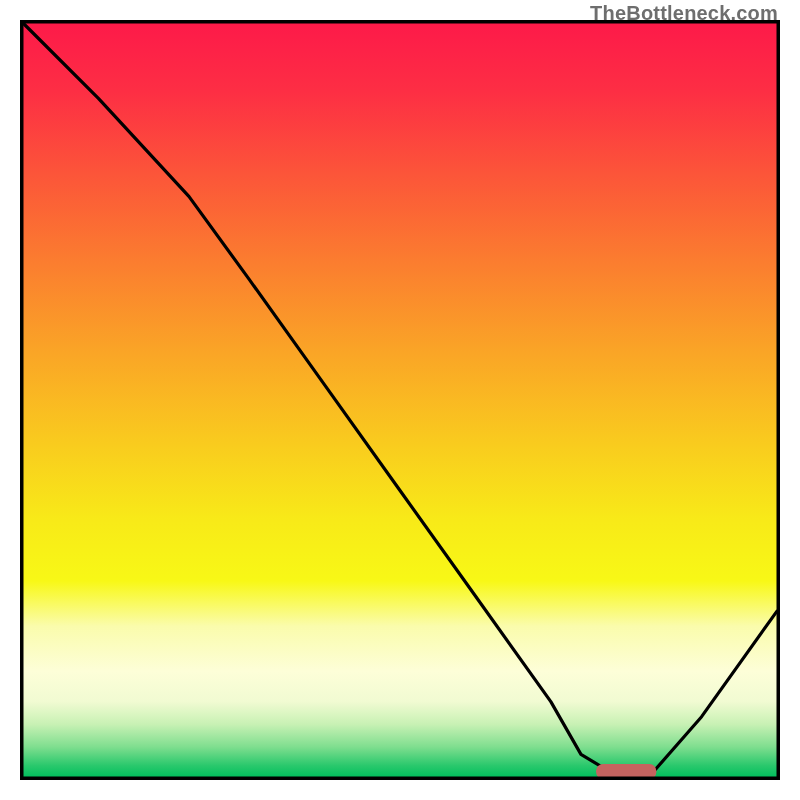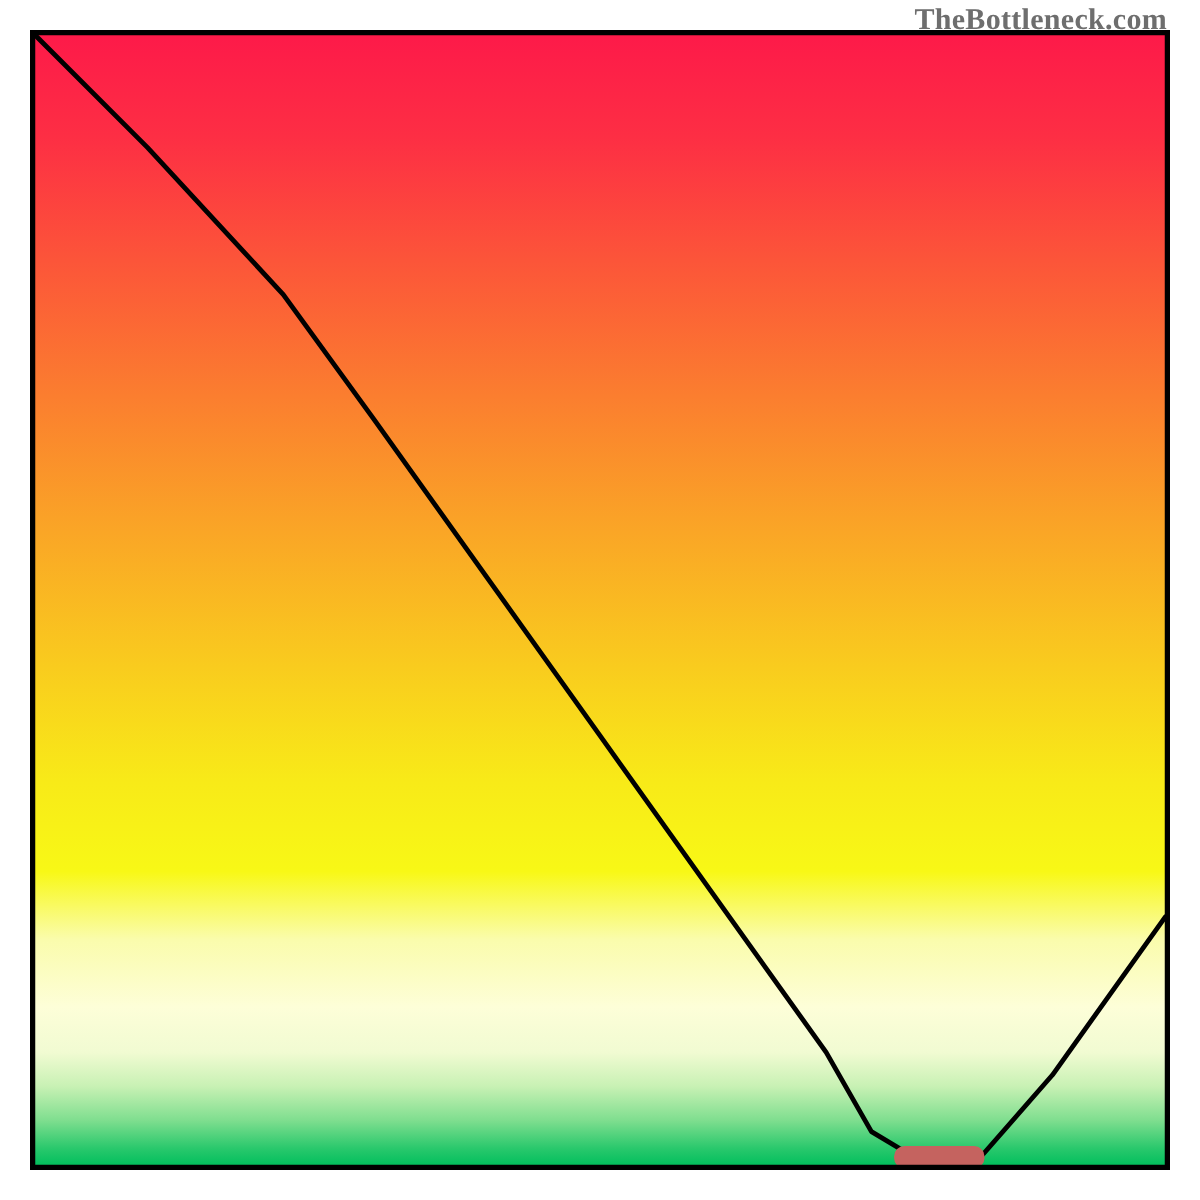--- a/index.html
+++ b/index.html
@@ -15,21 +15,21 @@
     left: 20px;
     top: 20px;
     width: 760px;
     height: 760px;
     box-sizing: border-box;
   }
   .attribution {
     position: absolute;
     right: 22px;
     top: 2px;
-    font-family: Liberation Serif, serif;
+    font-family: Liberation Sans, sans-serif;
     font-size: 20px;
     font-weight: 600;
     color: #6e6e6e;
     letter-spacing: 0.2px;
   }
   svg {
     display: block;
   }
 </style>
 </head>

